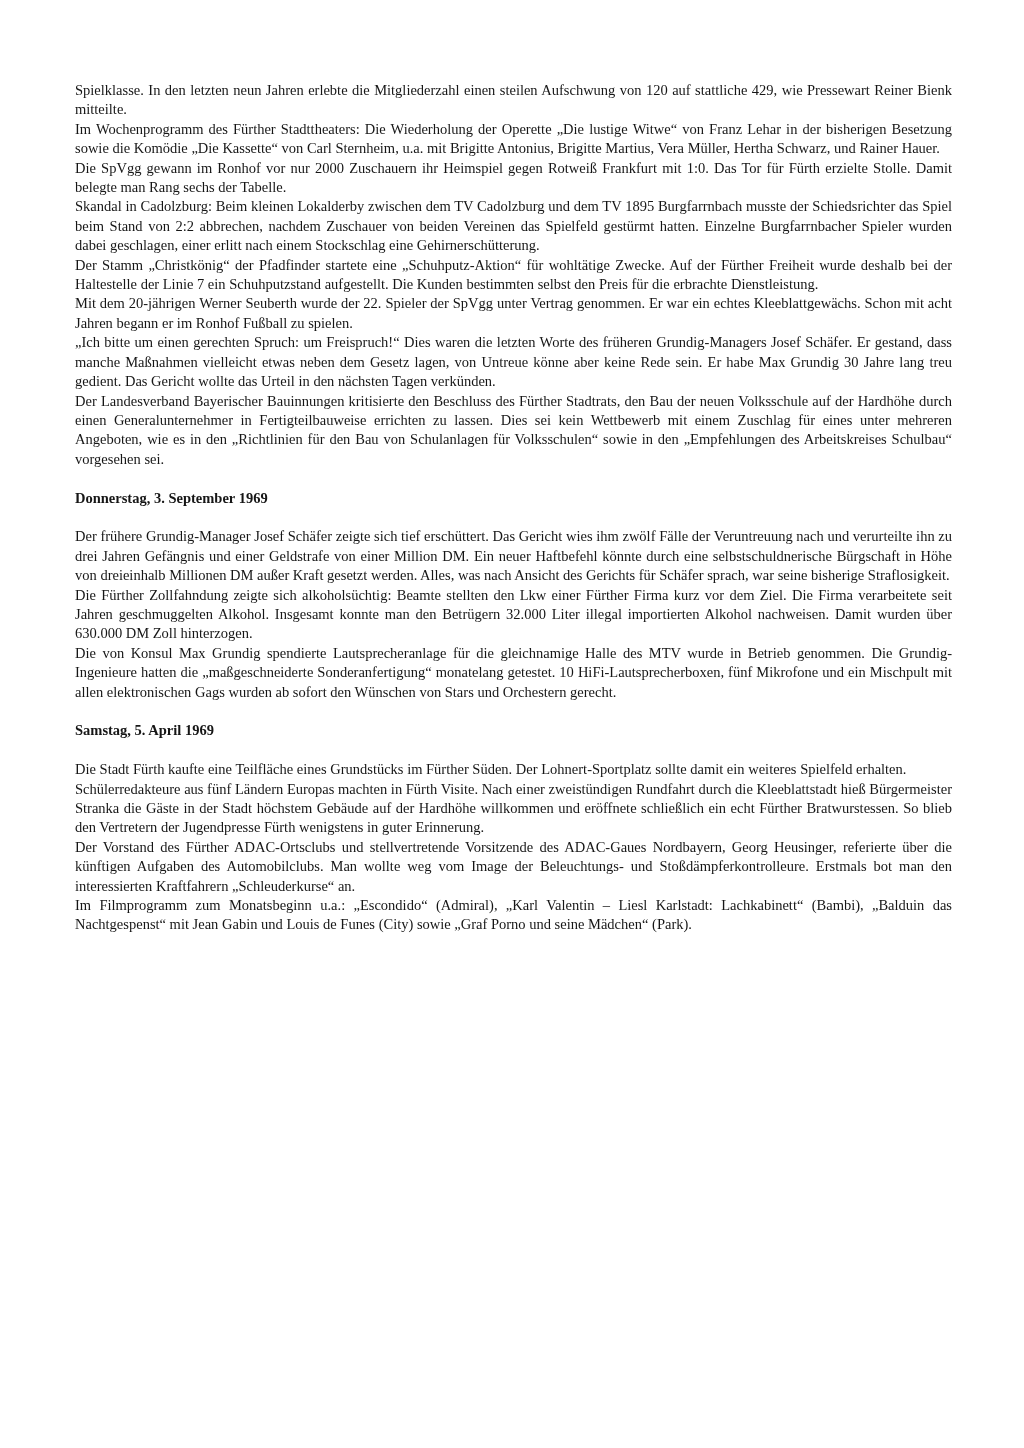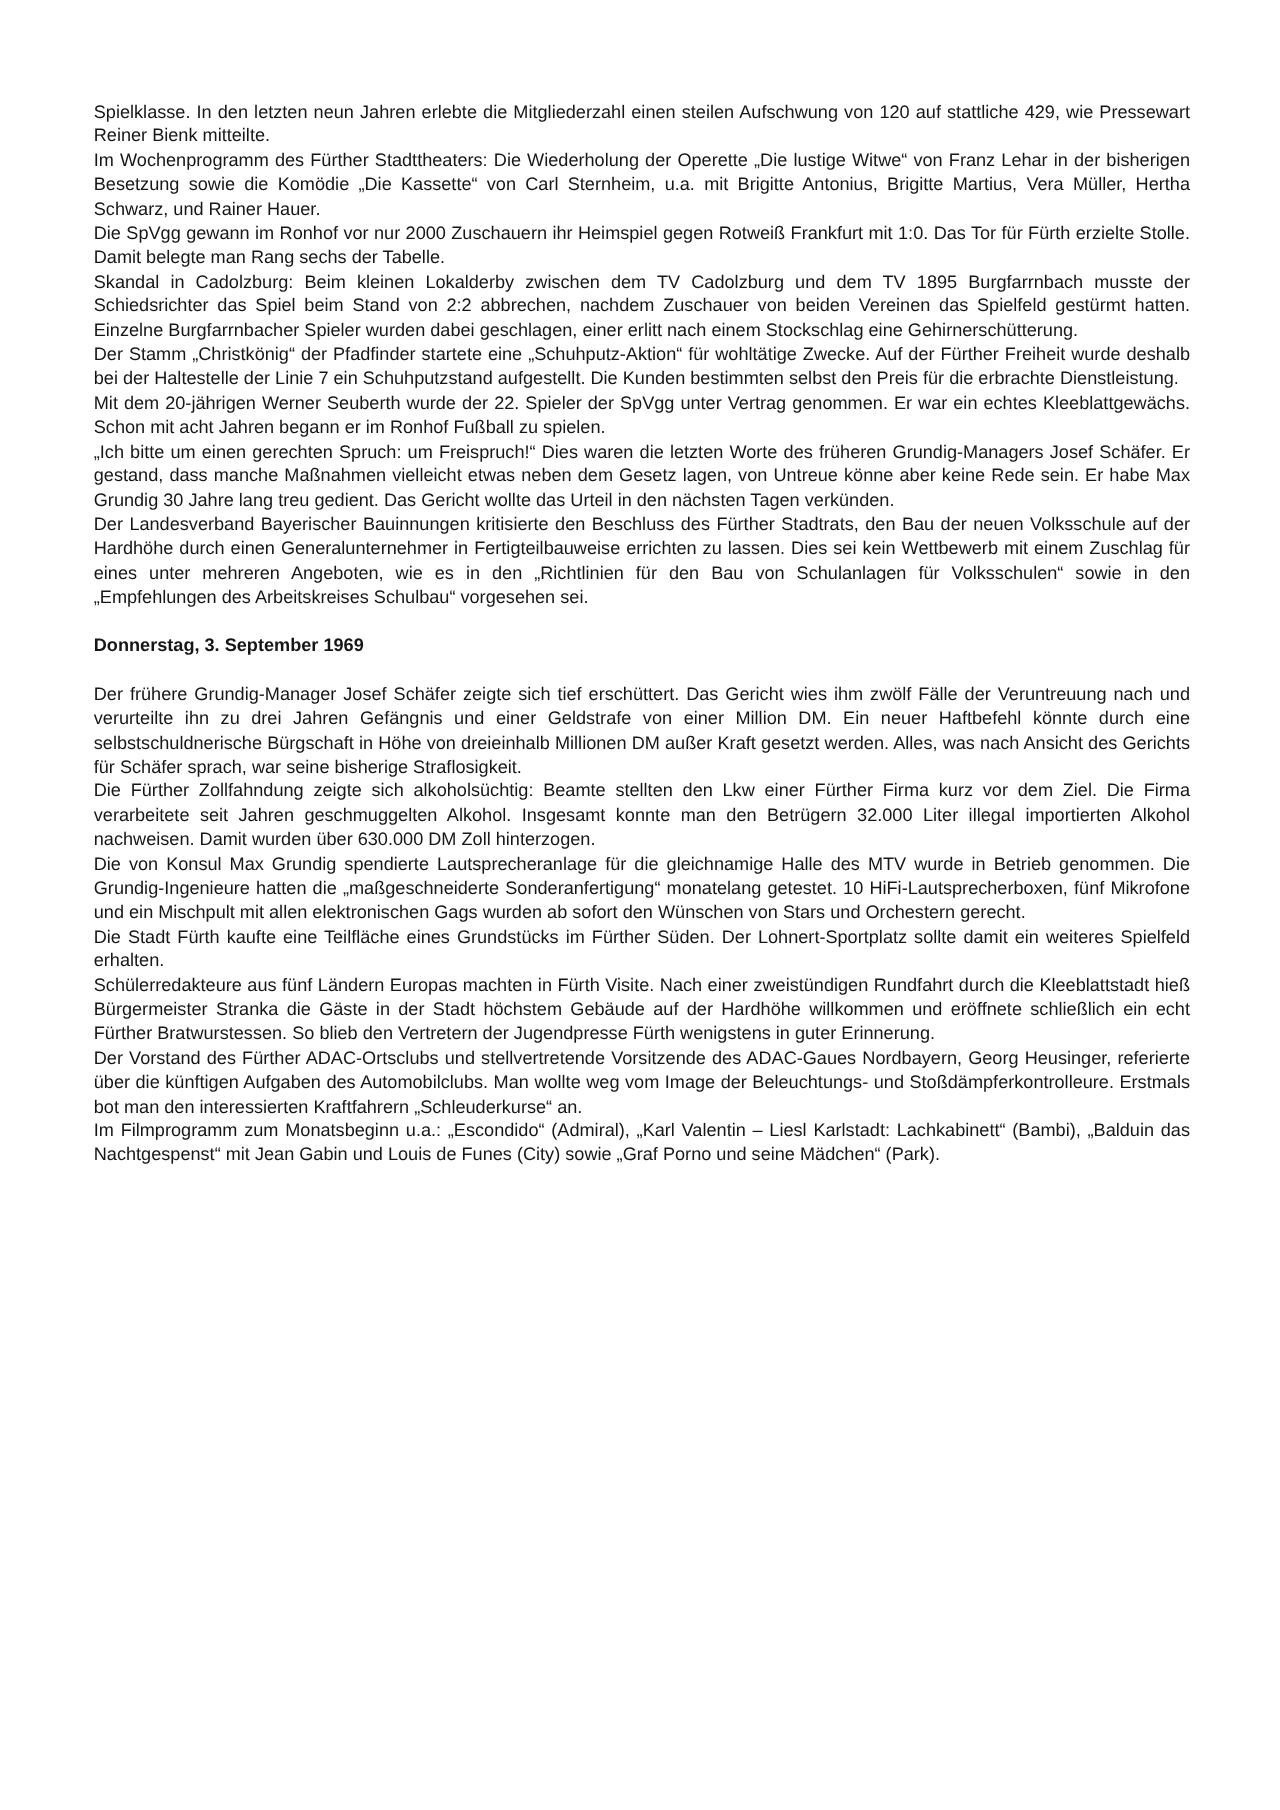--- a/index.html
+++ b/index.html
@@ -11,20 +11,21 @@
     width: 1024px;
     font-family: "Liberation Sans", "DejaVu Sans", sans-serif;
   }
   .page {
     position: relative;
     width: 1024px;
     height: 1244px;
     background: #ffffff;
     color: #161616;
     overflow: hidden;
+    font-family: Liberation Serif, serif;
   }
   .content {
     position: absolute;
     left: 75px;
     top: 81px;
     width: 877px;
     font-size: 14.5px;
     line-height: 19.4px;
     text-align: justify;
   }
@@ -73,20 +74,21 @@
         <p class="doc-paragraph">„Ich bitte um einen gerechten Spruch: um Freispruch!“ Dies waren die letzten Worte des früheren Grundig-Managers Josef Schäfer. Er gestand, dass manche Maßnahmen vielleicht etwas neben dem Gesetz lagen, von Untreue könne aber keine Rede sein. Er habe Max Grundig 30 Jahre lang treu gedient. Das Gericht wollte das Urteil in den nächsten Tagen verkünden.</p>
         <p class="doc-paragraph">Der Landesverband Bayerischer Bauinnungen kritisierte den Beschluss des Fürther Stadtrats, den Bau der neuen Volksschule auf der Hardhöhe durch einen Generalunternehmer in Fertigteilbauweise errichten zu lassen. Dies sei kein Wettbewerb mit einem Zuschlag für eines unter mehreren Angeboten, wie es in den „Richtlinien für den Bau von Schulanlagen für Volksschulen“ sowie in den „Empfehlungen des Arbeitskreises Schulbau“ vorgesehen sei.</p>
       </section>
       <section class="doc-section">
         <h2 class="section-heading">Donnerstag, 3. September 1969</h2>
         <p class="doc-paragraph">Der frühere Grundig-Manager Josef Schäfer zeigte sich tief erschüttert. Das Gericht wies ihm zwölf Fälle der Veruntreuung nach und verurteilte ihn zu drei Jahren Gefängnis und einer Geldstrafe von einer Million DM. Ein neuer Haftbefehl könnte durch eine selbstschuldnerische Bürgschaft in Höhe von dreieinhalb Millionen DM außer Kraft gesetzt werden. Alles, was nach Ansicht des Gerichts für Schäfer sprach, war seine bisherige Straflosigkeit.</p>
         <p class="doc-paragraph">Die Fürther Zollfahndung zeigte sich alkoholsüchtig: Beamte stellten den Lkw einer Fürther Firma kurz vor dem Ziel. Die Firma verarbeitete seit Jahren geschmuggelten Alkohol. Insgesamt konnte man den Betrügern 32.000 Liter illegal importierten Alkohol nachweisen. Damit wurden über 630.000 DM Zoll hinterzogen.</p>
         <p class="doc-paragraph">Die von Konsul Max Grundig spendierte Lautsprecheranlage für die gleichnamige Halle des MTV wurde in Betrieb genommen. Die Grundig-Ingenieure hatten die „maßgeschneiderte Sonderanfertigung“ monatelang getestet. 10 HiFi-Lautsprecherboxen, fünf Mikrofone und ein Mischpult mit allen elektronischen Gags wurden ab sofort den Wünschen von Stars und Orchestern gerecht.</p>
       </section>
       <section class="doc-section">
+        <h2 class="section-heading">Samstag, 5. April 1969</h2>
         <p class="doc-paragraph">Die Stadt Fürth kaufte eine Teilfläche eines Grundstücks im Fürther Süden. Der Lohnert-Sportplatz sollte damit ein weiteres Spielfeld erhalten.</p>
         <p class="doc-paragraph">Schülerredakteure aus fünf Ländern Europas machten in Fürth Visite. Nach einer zweistündigen Rundfahrt durch die Kleeblattstadt hieß Bürgermeister Stranka die Gäste in der Stadt höchstem Gebäude auf der Hardhöhe willkommen und eröffnete schließlich ein echt Fürther Bratwurstessen. So blieb den Vertretern der Jugendpresse Fürth wenigstens in guter Erinnerung.</p>
         <p class="doc-paragraph">Der Vorstand des Fürther ADAC-Ortsclubs und stellvertretende Vorsitzende des ADAC-Gaues Nordbayern, Georg Heusinger, referierte über die künftigen Aufgaben des Automobilclubs. Man wollte weg vom Image der Beleuchtungs- und Stoßdämpferkontrolleure. Erstmals bot man den interessierten Kraftfahrern „Schleuderkurse“ an.</p>
         <p class="doc-paragraph">Im Filmprogramm zum Monatsbeginn u.a.: „Escondido“ (Admiral), „Karl Valentin – Liesl Karlstadt: Lachkabinett“ (Bambi), „Balduin das Nachtgespenst“ mit Jean Gabin und Louis de Funes (City) sowie „Graf Porno und seine Mädchen“ (Park).</p>
       </section>
     </div>
   <div class="footer">17</div>
 </div>
 
 </body></html>

